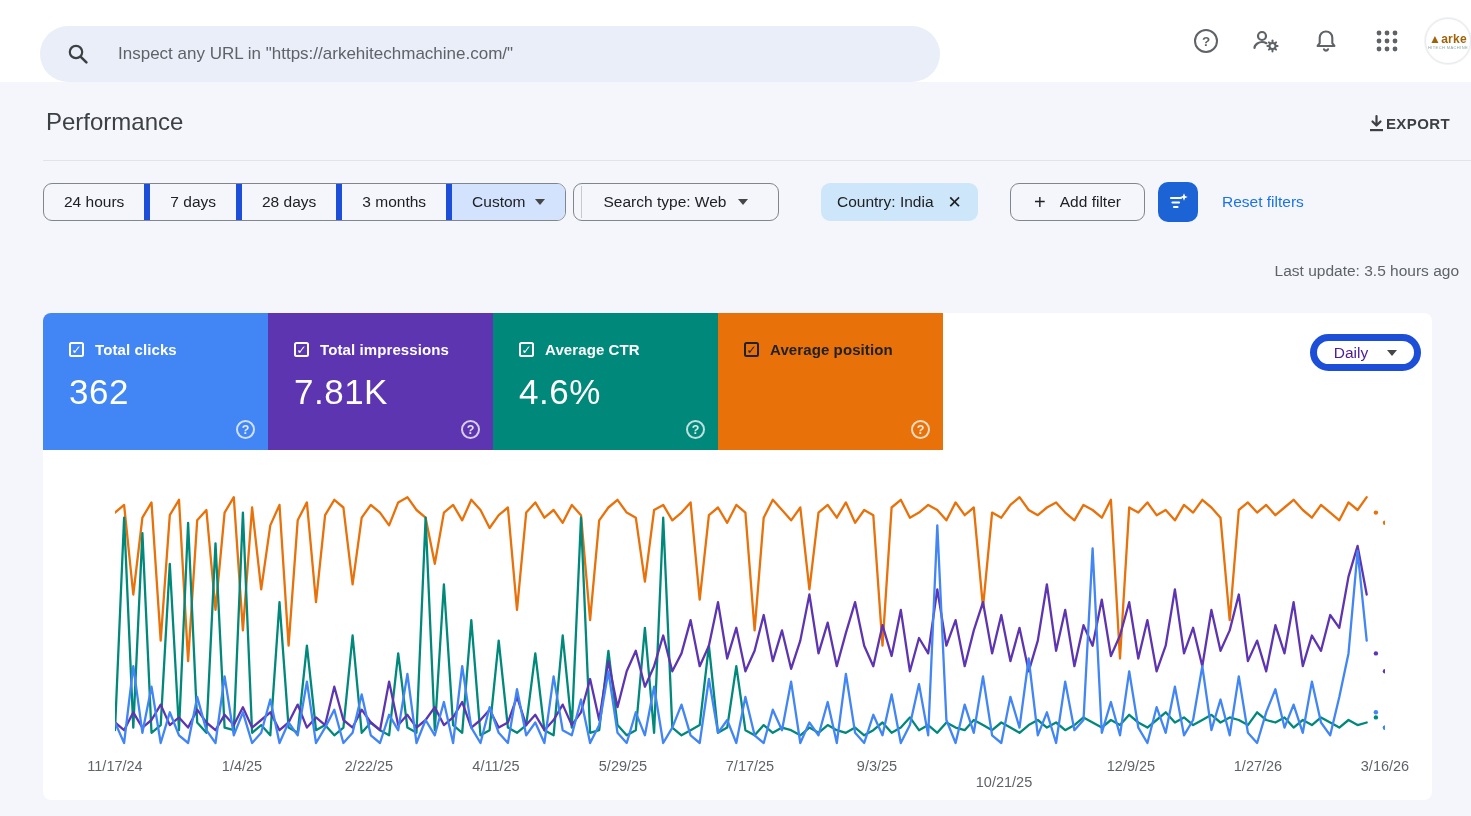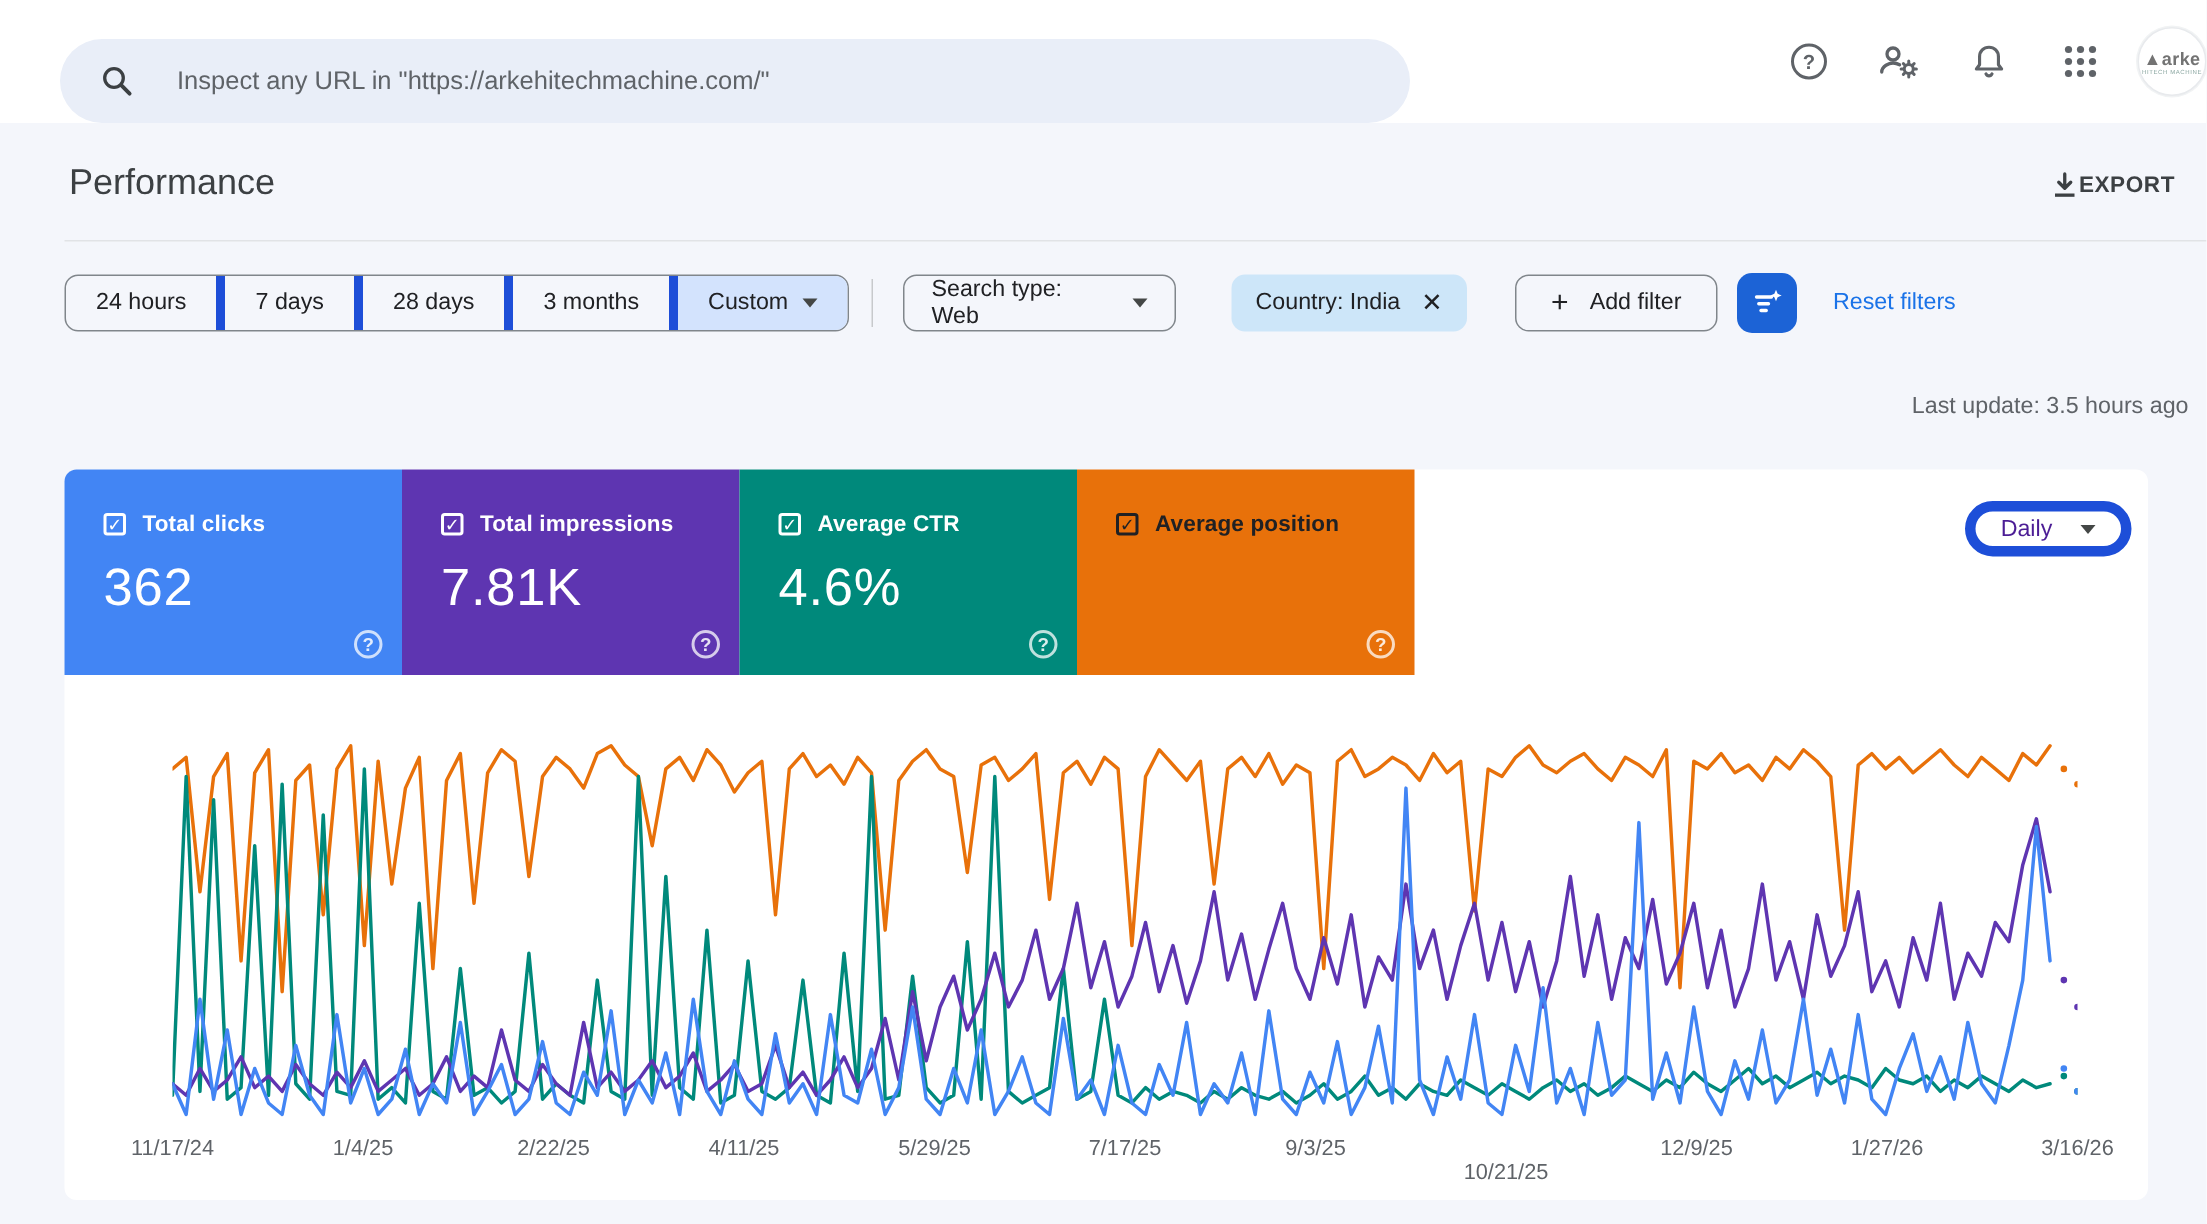--- a/index.html
+++ b/index.html
@@ -9,21 +9,21 @@
 
   
   .topbar { position:absolute; left:0; top:0; width:1471px; height:82px; background:#fff; }
   .searchbar { position:absolute; left:40px; top:26px; width:900px; height:56px; border-radius:28px;
                background:#e9eef8; display:flex; align-items:center; padding-left:26px; }
   .searchbar .mag { margin-right:28px; display:flex; }
   .search-ph { color:#5f6368; font-size:17px; }
   .hicon { position:absolute; top:21px; width:40px; height:40px; display:flex; align-items:center; justify-content:center; cursor:pointer; }
   .avatar { position:absolute; top:18px; width:46px; height:46px; border-radius:50%; background:#fff;
             border:1px solid #e8eaed; box-shadow:0 0 0 1px #f1f3f4; display:flex; flex-direction:column; align-items:center; justify-content:center; }
-  .avatar .logo-line { font-size:12px; font-weight:bold; color:#737373; line-height:12px; letter-spacing:.3px; }
+  .avatar .logo-line { font-size:12px; font-weight:bold; color:#a16207; line-height:12px; letter-spacing:.3px; }
   .avatar .logo-sub { font-size:4px; color:#8aa6a0; letter-spacing:.4px; }
 
   
   .page-title { position:absolute; left:46px; top:108px; font-size:24px; color:#3c4043; }
   .export-btn { position:absolute; right:21px; top:106px; height:34px; display:flex; align-items:center; gap:0;
                 color:#3c4043; font-size:15px; font-weight:bold; letter-spacing:.4px; cursor:pointer; }
   .hr1 { position:absolute; left:43px; top:160px; width:1428px; height:1px; background:#e1e3e6; }
 
   
   .tabgroup { position:absolute; left:43px; top:183px; height:38px; display:flex; border:1px solid #80868b; border-radius:9px; overflow:hidden; background:#fff0; }
@@ -150,21 +150,21 @@
     <div class="tab">7 days</div>
     <div class="tab">28 days</div>
     <div class="tab">3 months</div>
     <div class="tab selected">
       <span>Custom</span>
       <span class="caret"></span>
     </div>
   </div>
   <div class="vdiv"></div>
 
-  <div class="pill" style="left:602px; width:182px;">
+  <div class="pill" style="left:573px; width:206px;">
     <span>Search type: Web</span>
     <span class="caret"></span>
   </div>
 
   <div class="chip" style="left:821px;">
     <span>Country: India</span>
     <span class="x">✕</span>
   </div>
 
   <div class="pill" style="left:1010px; width:135px; gap:14px;">

